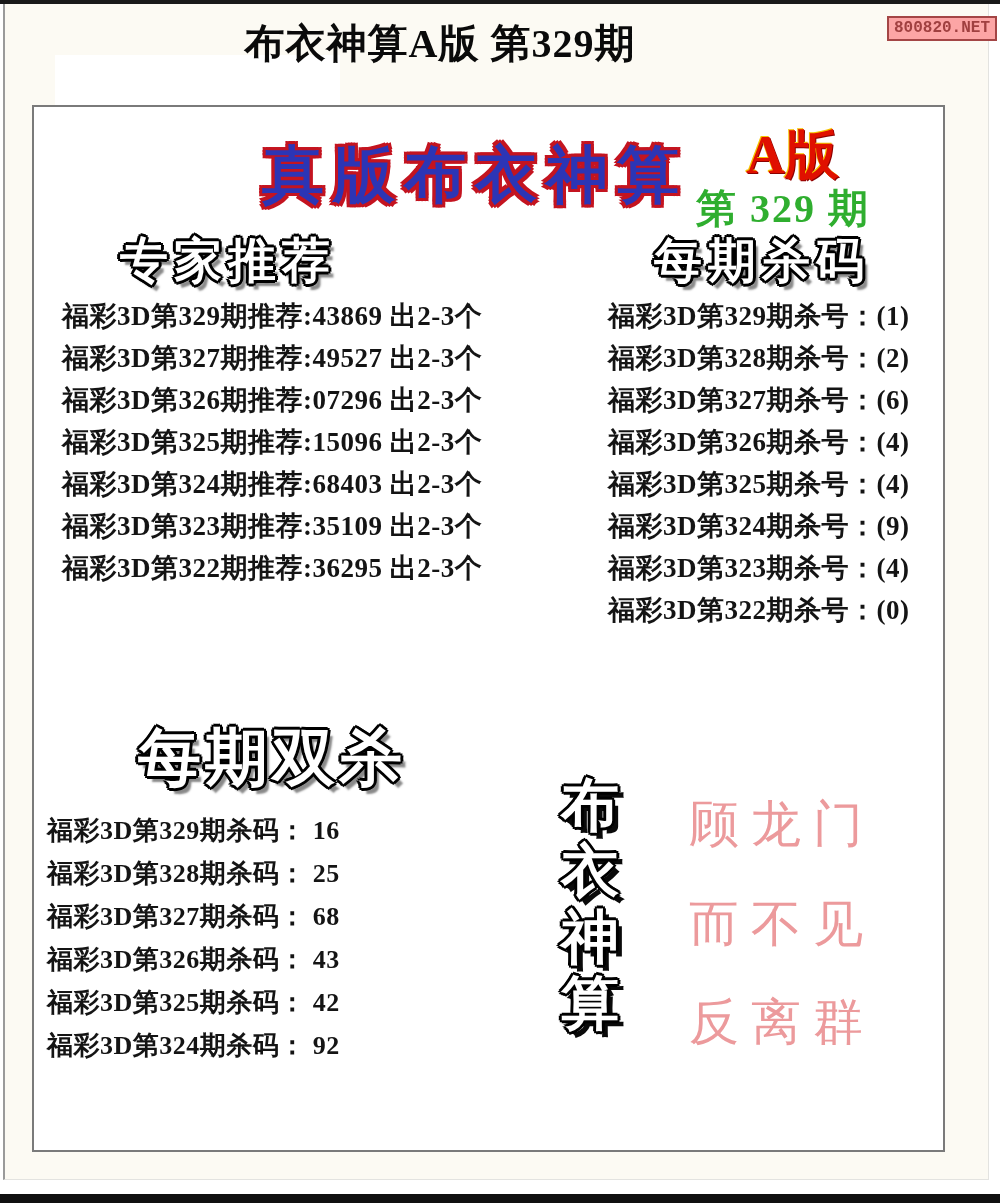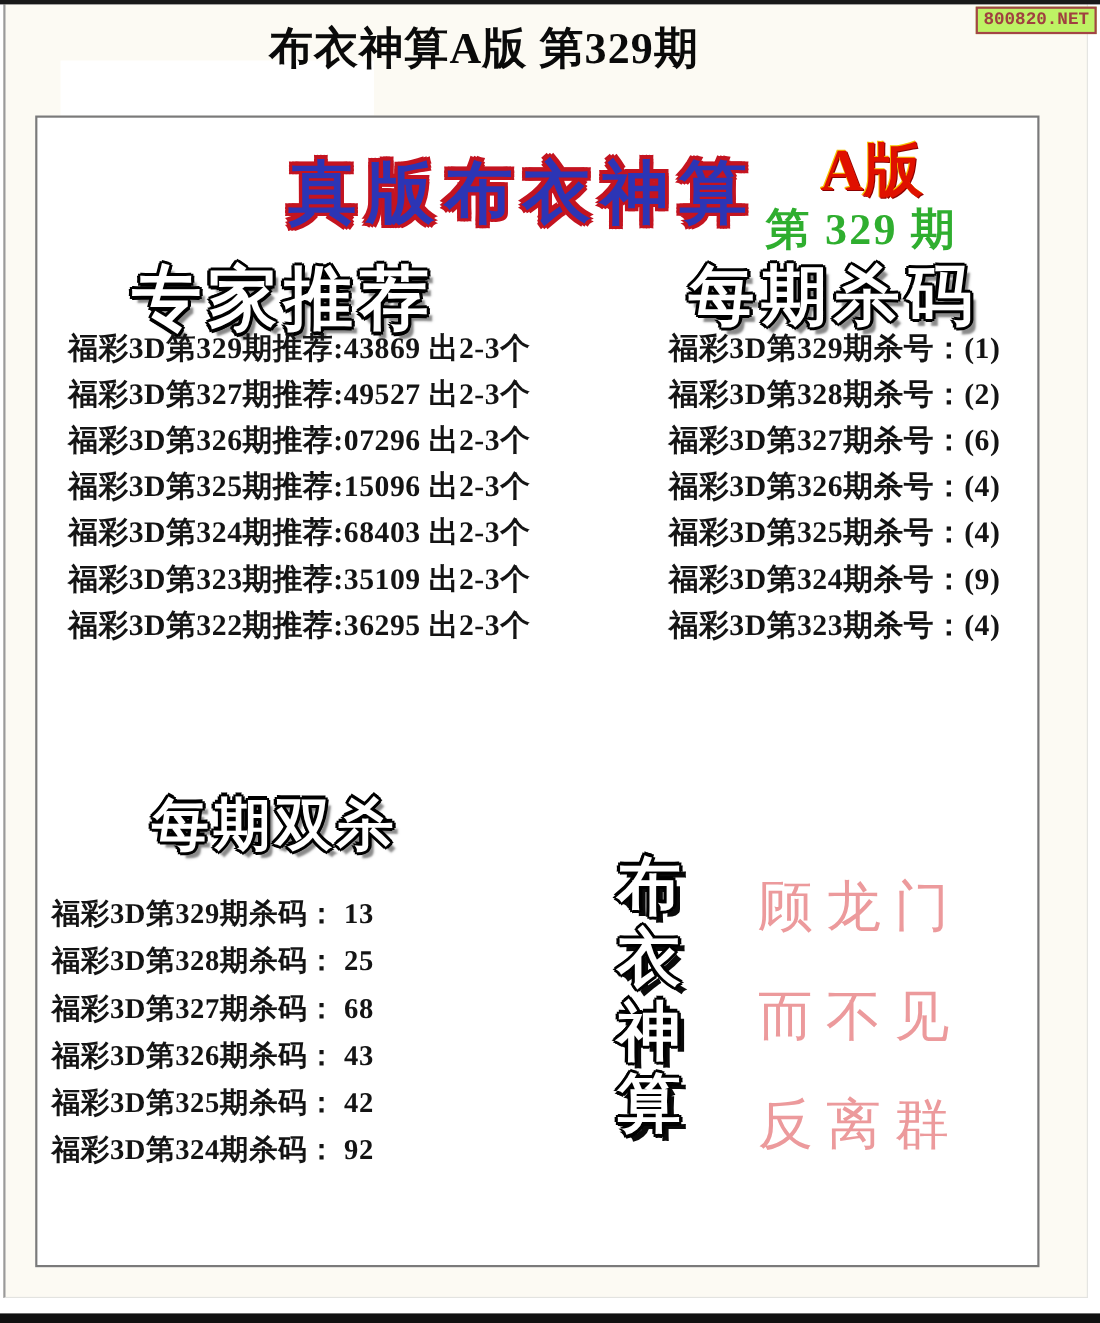--- a/index.html
+++ b/index.html
@@ -10,22 +10,22 @@
   }
   .abs{position:absolute;white-space:nowrap;}
 
   
   .top-black-bar{left:0;top:0;width:1000px;height:4px;background:#191919;}
   .bottom-black-bar{left:0;bottom:0;width:1000px;height:9px;background:#101010;}
   .outer-frame{left:3px;top:4px;width:983px;height:1175px;background:#fcfaf3;
     border-left:2px solid #9a9a9a;border-right:1px solid #e3e3e0;border-bottom:1px solid #e3e3e0;}
   .white-patch{left:55px;top:55px;width:285px;height:50px;background:#ffffff;}
   .watermark-badge{
-    right:3px;top:6px;padding:1px 5px 2px 5px;
-    border:2px solid #a34545;color:#a04040;background:#bef264;
+    right:3px;top:16px;padding:1px 5px 2px 5px;
+    border:2px solid #a34545;color:#a04040;background:#fca5a5;
     font-family:"Liberation Mono","DejaVu Sans Mono",monospace;
     font-size:16px;font-weight:bold;letter-spacing:0px;
   }
   .page-title{
     left:0;top:16px;width:880px;text-align:center;
     font-size:40px;font-weight:bold;color:#0a0a0a;letter-spacing:1px;
   }
 
   
   .main-box{left:32px;top:105px;width:909px;height:1043px;background:#ffffff;border:2px solid #7a7a7a;}
@@ -46,23 +46,23 @@
 
   
   .bubble{
     font-family:"Liberation Sans","DejaVu Sans",sans-serif;
     font-weight:bold;color:#ffffff;
     text-shadow:
       -2px -2px 0 #000, 2px -2px 0 #000,-2px 2px 0 #000, 2px 2px 0 #000,
       -3px 0 0 #000, 3px 0 0 #000, 0 -3px 0 #000, 0 3px 0 #000,
       5px 6px 2px rgba(40,40,40,.55);
   }
-  .heading-expert{left:86px;top:122px;font-size:63px;letter-spacing:6px;}
-  .heading-kill{left:592px;top:122px;font-size:60px;letter-spacing:6px;}
-  .heading-double{left:104px;top:608px;font-size:52px;letter-spacing:4px;}
+  .heading-expert{left:86px;top:122px;font-size:48px;letter-spacing:6px;}
+  .heading-kill{left:620px;top:122px;font-size:48px;letter-spacing:6px;}
+  .heading-double{left:104px;top:608px;font-size:63px;letter-spacing:4px;}
 
   
   .row{font-size:27px;font-weight:bold;color:#141414;letter-spacing:0.5px;}
   .expert-list{left:28px;top:188px;}
   .kill-list{left:526px;top:188px;margin-left:48px;}
   .expert-list .row,.kill-list .row{height:42px;line-height:42px;}
   .double-list{left:13px;top:702px;}
   .double-list .row{height:43px;line-height:43px;font-size:26px;}
 
   
@@ -114,26 +114,27 @@
     </div>
 
     <div class="abs kill-list">
       <div class="row">福彩3D第329期杀号：(1)</div>
       <div class="row">福彩3D第328期杀号：(2)</div>
       <div class="row">福彩3D第327期杀号：(6)</div>
       <div class="row">福彩3D第326期杀号：(4)</div>
       <div class="row">福彩3D第325期杀号：(4)</div>
       <div class="row">福彩3D第324期杀号：(9)</div>
       <div class="row">福彩3D第323期杀号：(4)</div>
+      <div class="row">福彩3D第322期杀号：(0)</div>
     </div>
 
     <div class="abs bubble heading-double">每期双杀</div>
 
     <div class="abs double-list">
-      <div class="row">福彩3D第329期杀码： 13</div>
+      <div class="row">福彩3D第329期杀码： 16</div>
       <div class="row">福彩3D第328期杀码： 25</div>
       <div class="row">福彩3D第327期杀码： 68</div>
       <div class="row">福彩3D第326期杀码： 43</div>
       <div class="row">福彩3D第325期杀码： 42</div>
       <div class="row">福彩3D第324期杀码： 92</div>
     </div>
 
     <div class="abs logo-vertical">
       <span class="logo-char">布</span>
       <span class="logo-char">衣</span>

